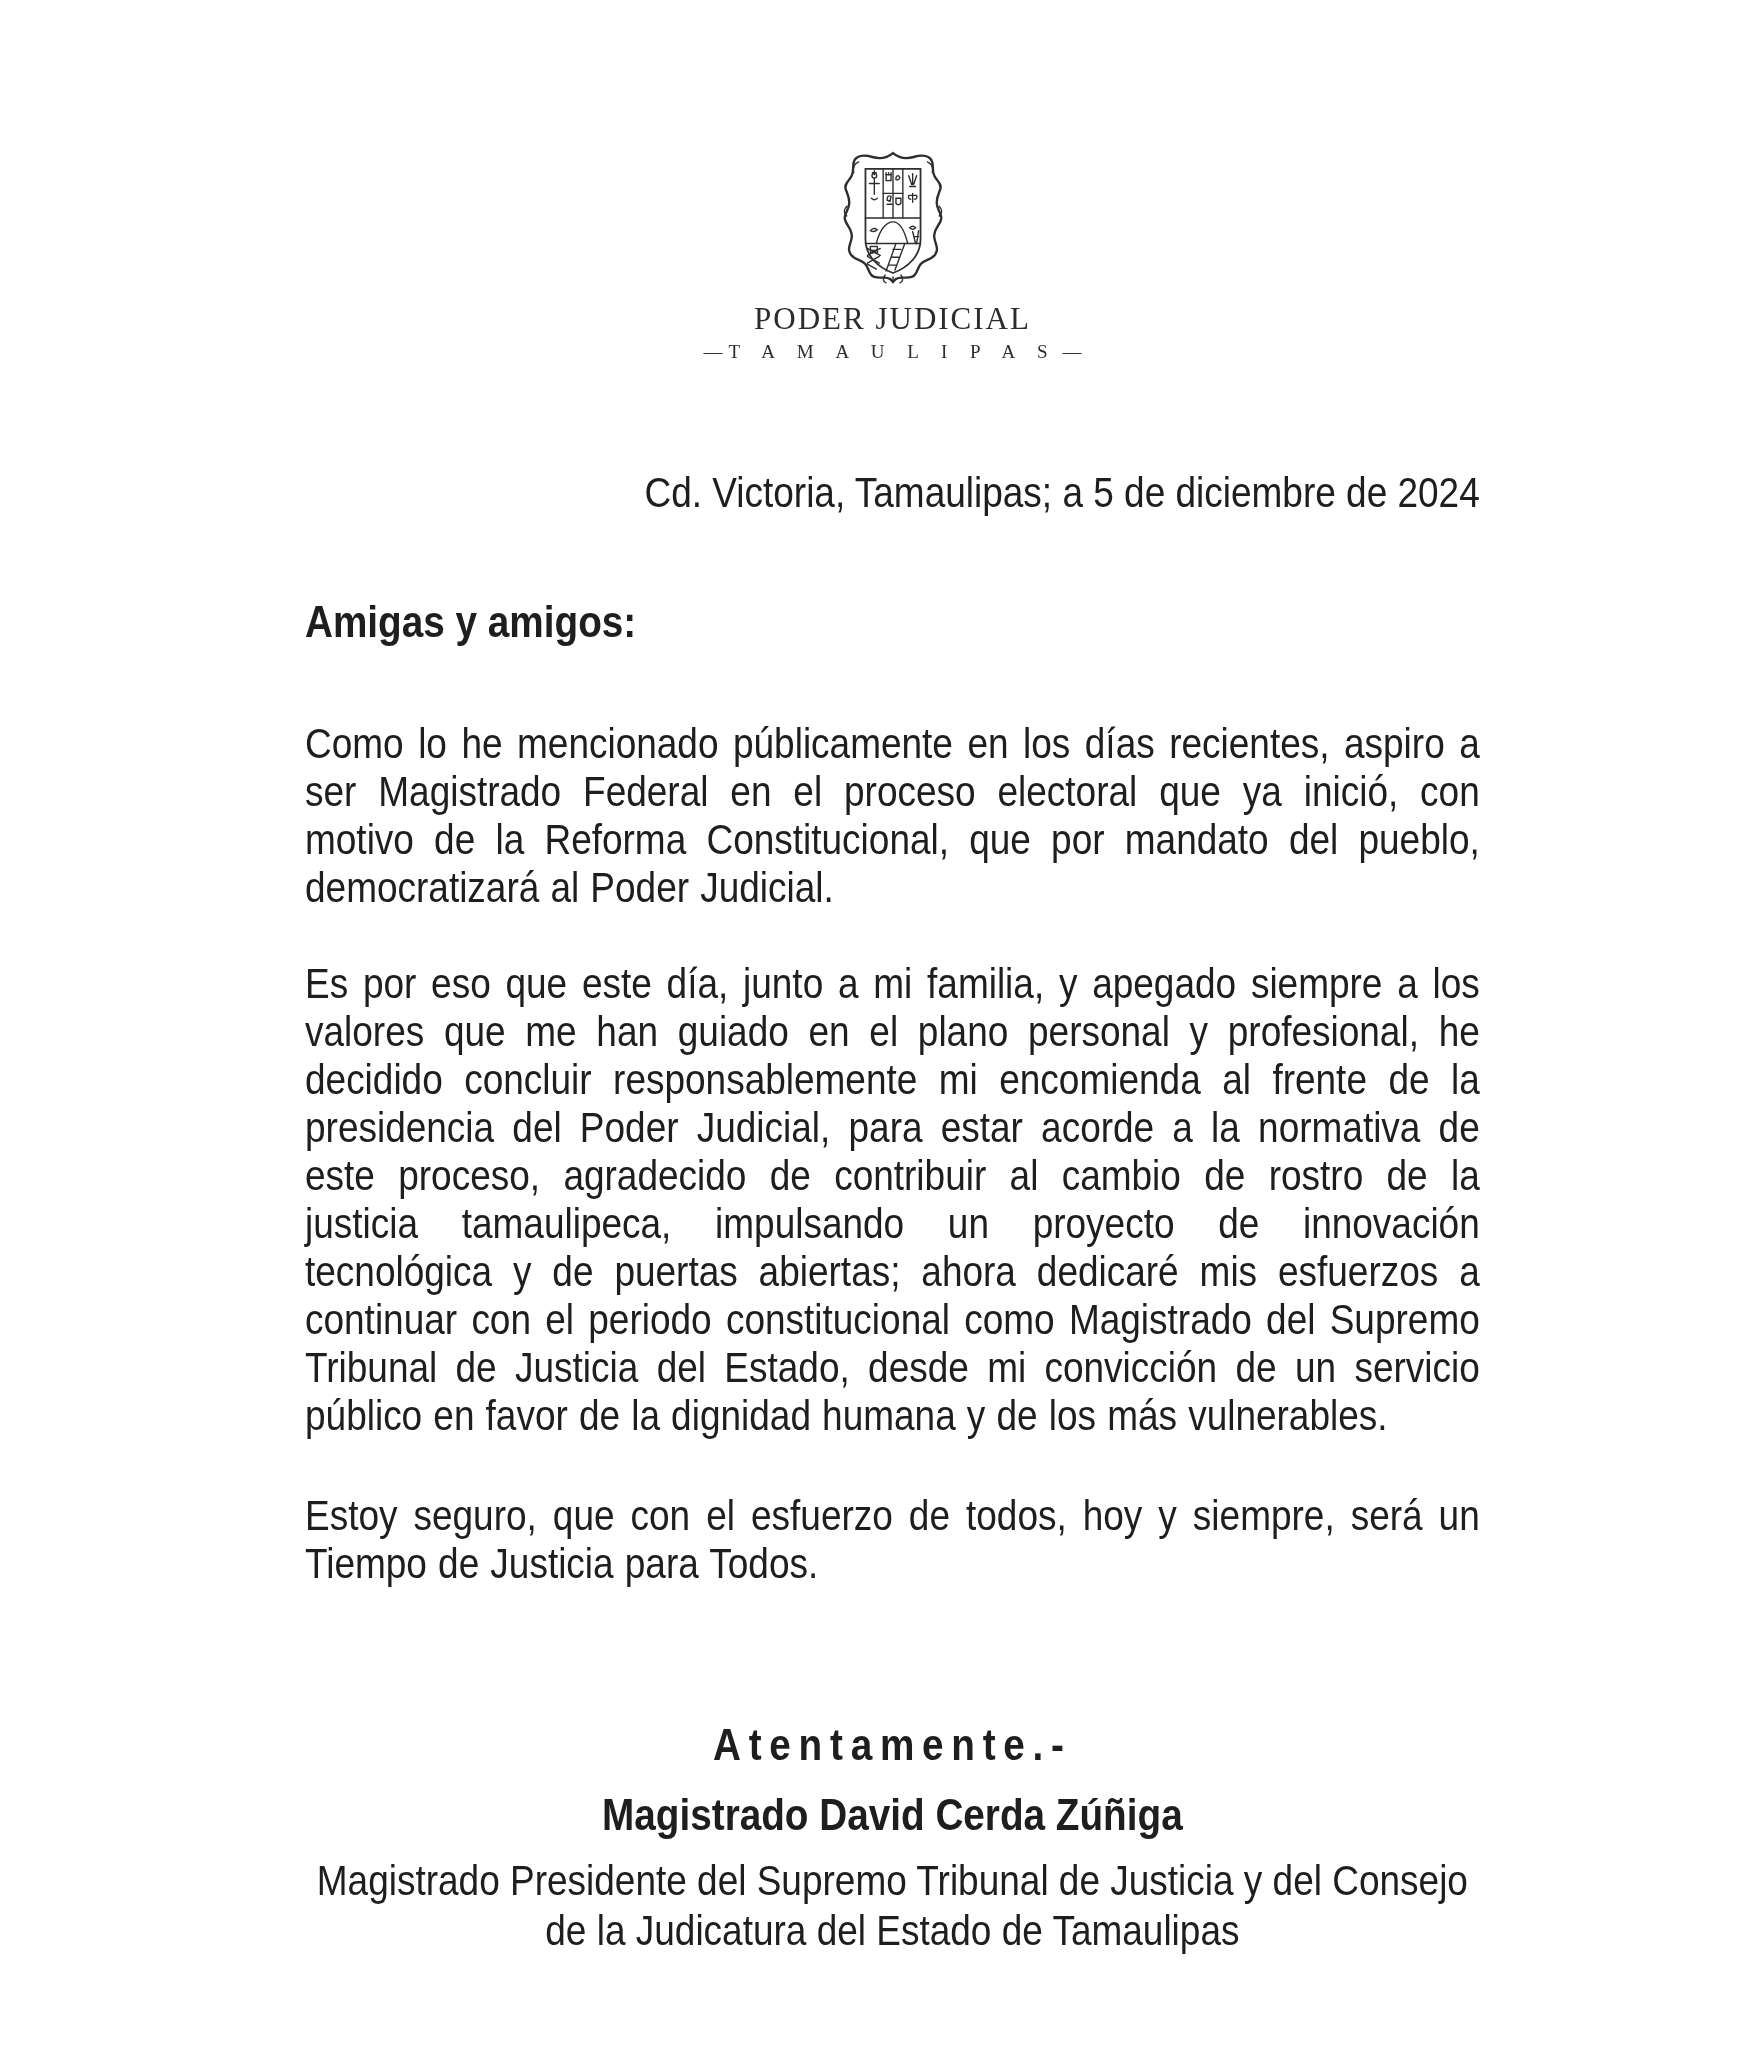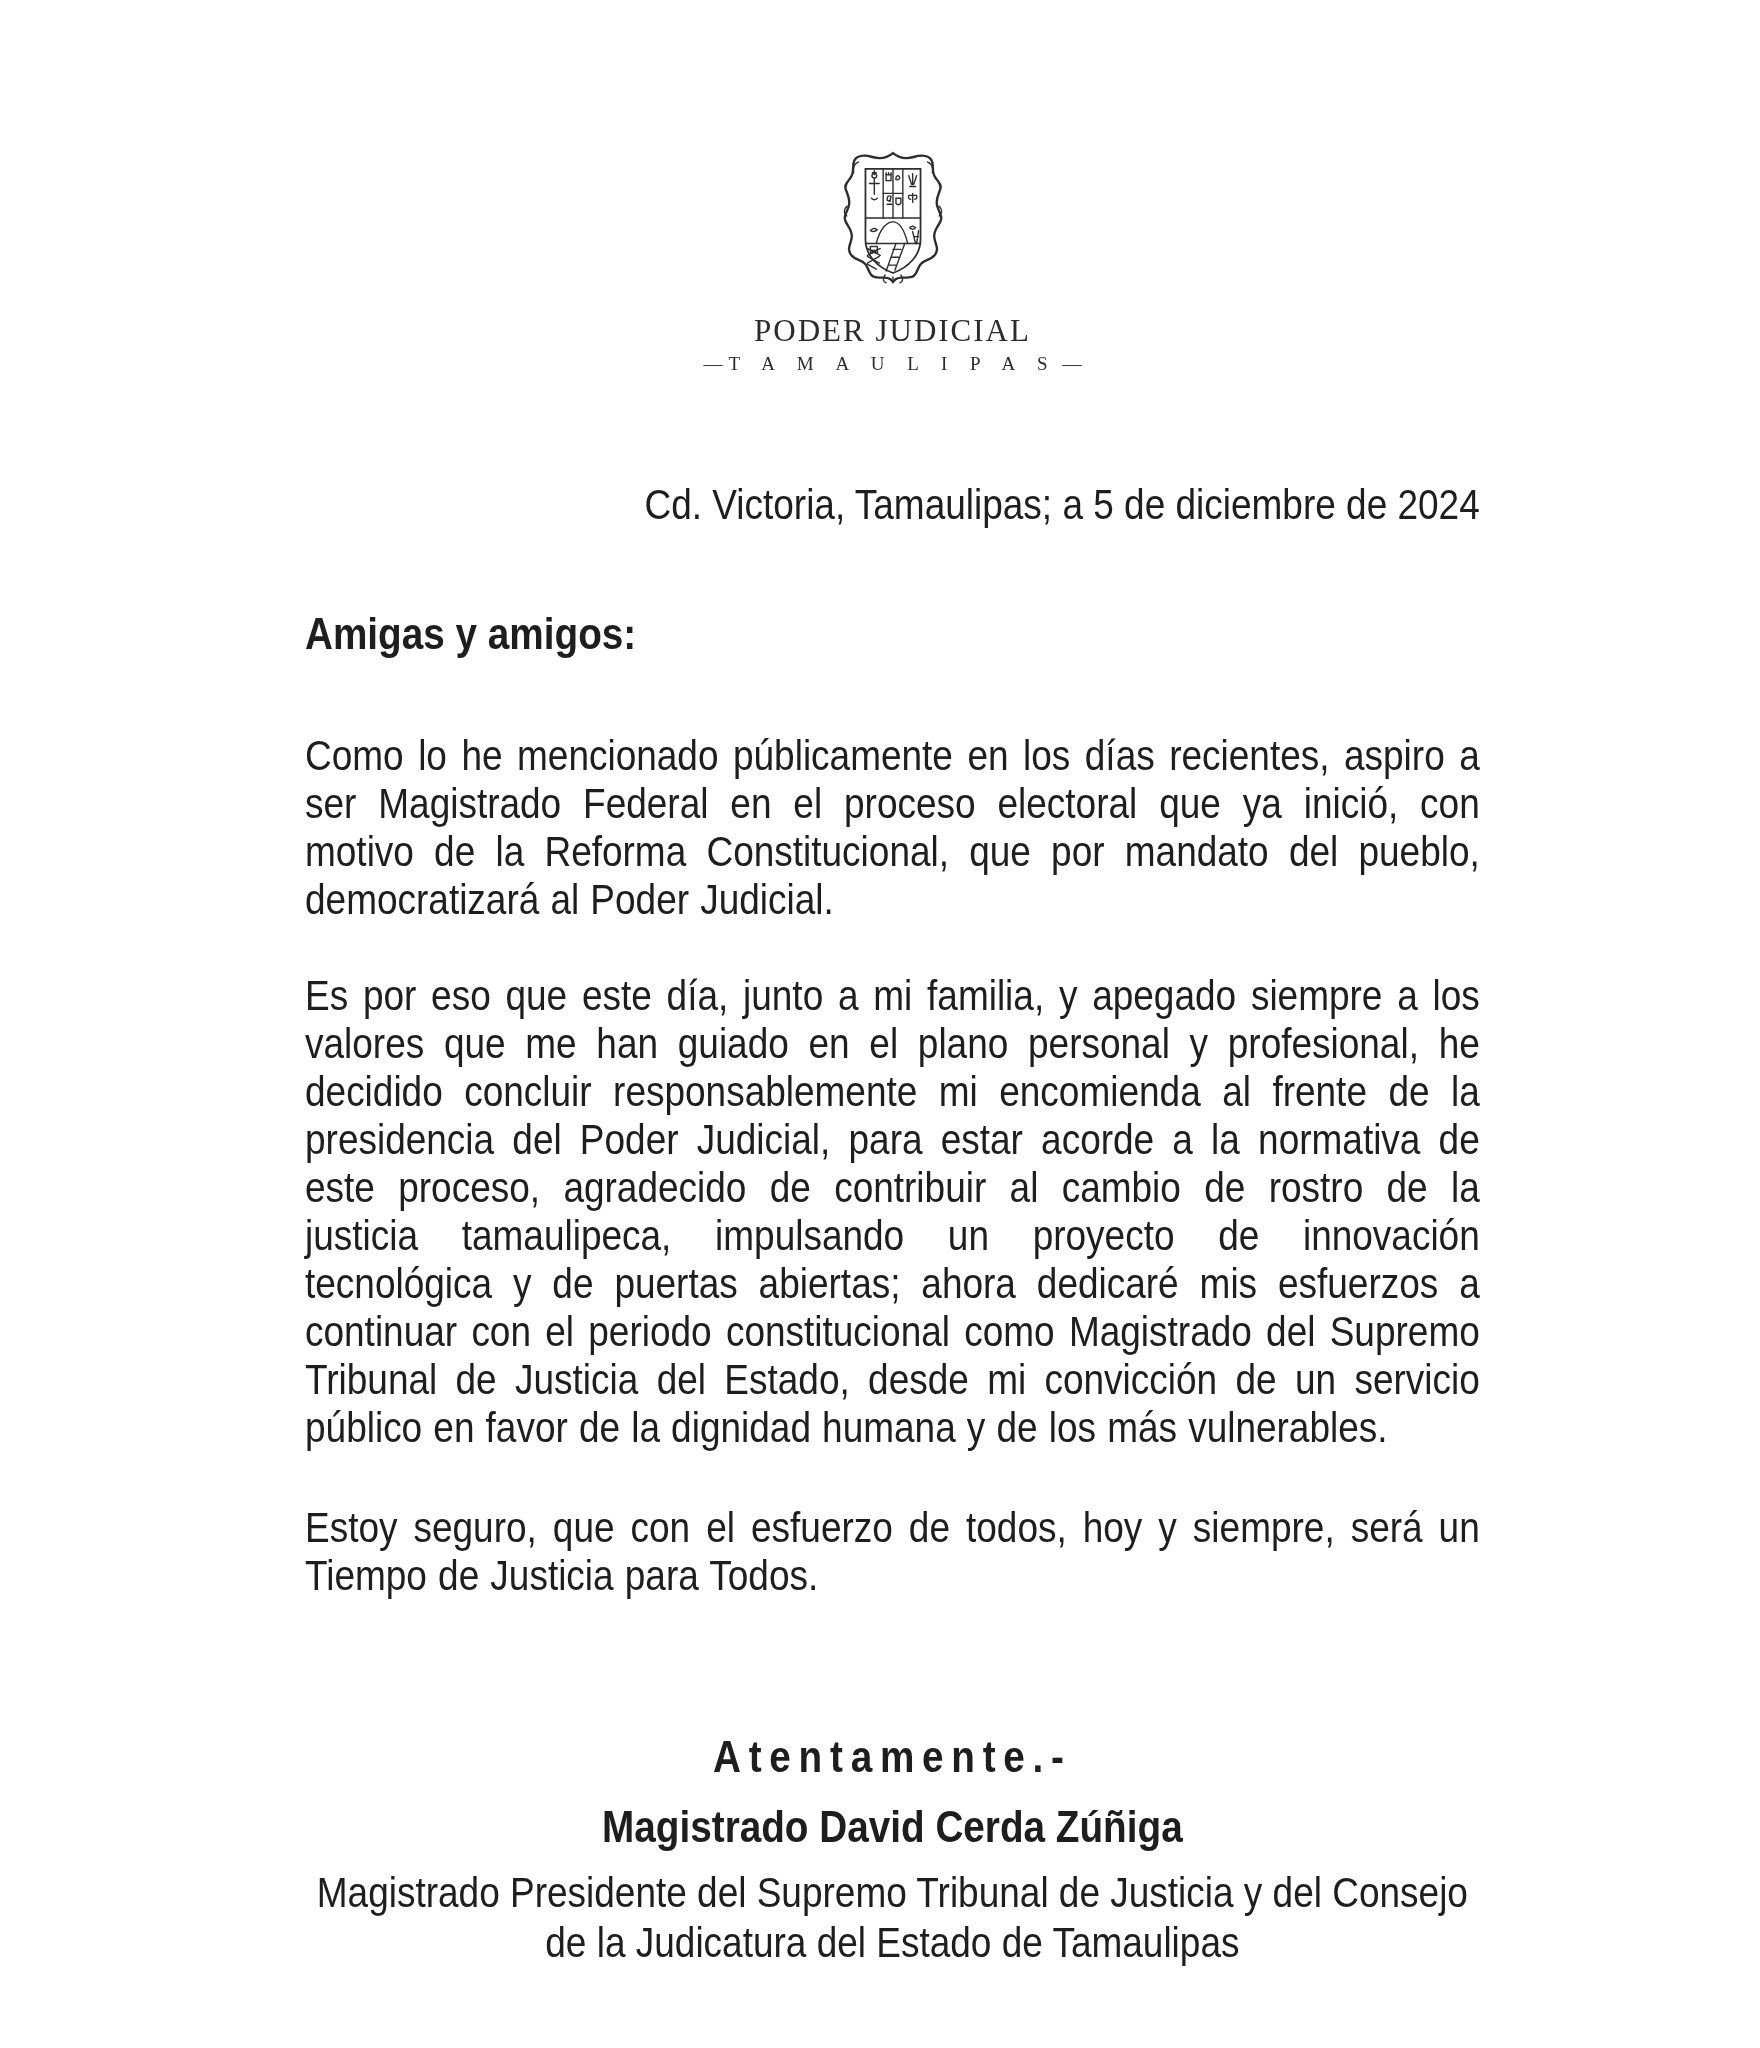--- a/index.html
+++ b/index.html
@@ -24,21 +24,21 @@
     width: 1175px;
     text-align: center;
   }
   .crest-wrap {
     display: inline-block;
     width: 118px;
     height: 136px;
   }
   .crest-wrap svg { width: 118px; height: 136px; display: block; }
   .brand-name {
-    margin-top: 26px;
+    margin-top: 14px;
     font-family: "Liberation Serif", "DejaVu Serif", serif;
     font-size: 31px;
     line-height: 34px;
     letter-spacing: 2px;
     color: #2b2b30;
     font-weight: 500;
   }
   .brand-sub {
     margin-top: 5px;
     font-family: "Liberation Serif", "DejaVu Serif", serif;

